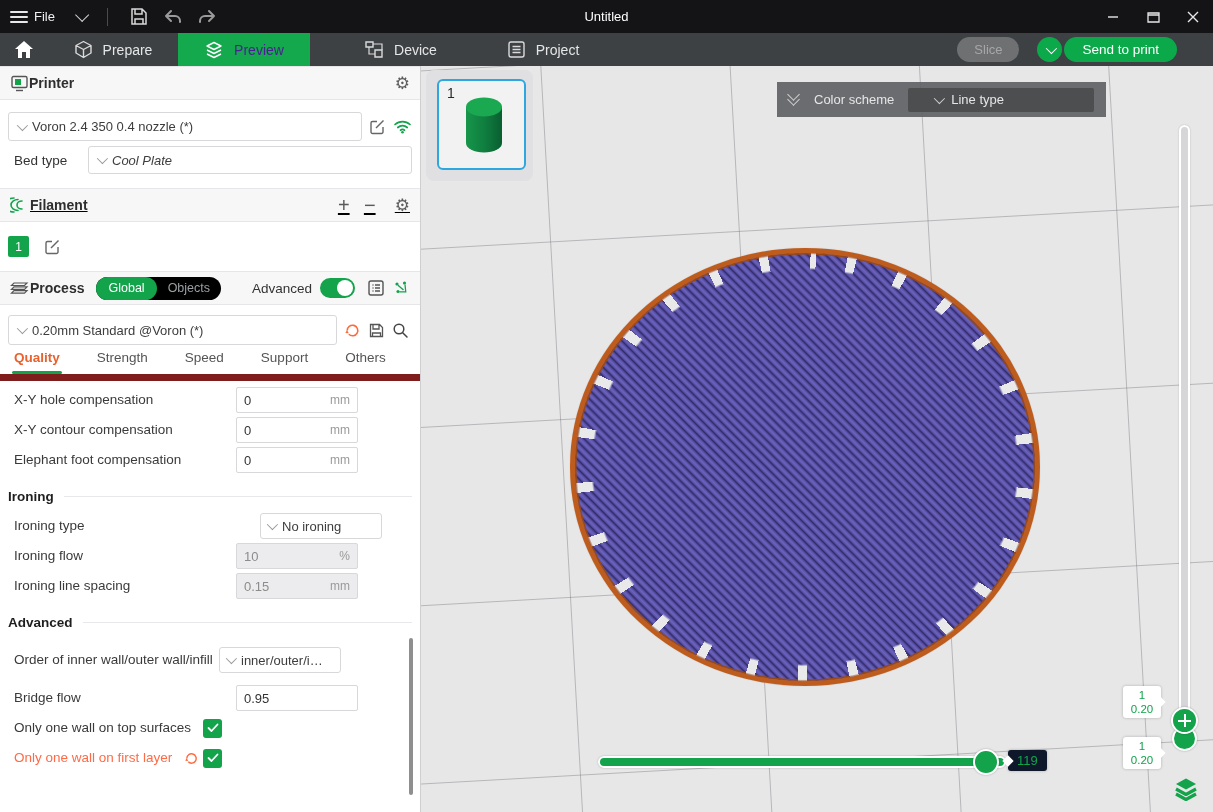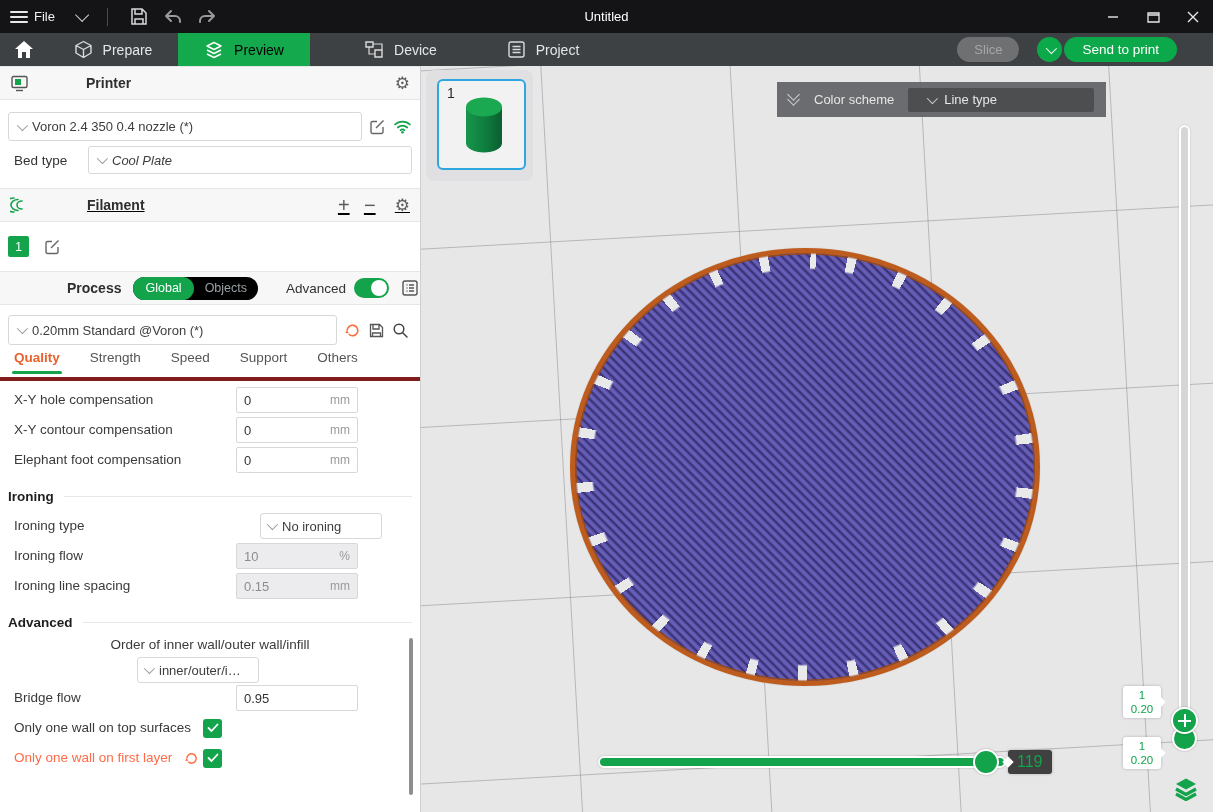--- a/index.html
+++ b/index.html
@@ -17,34 +17,34 @@
   .tb-icon { width:34px; height:26px; display:flex; align-items:center; justify-content:center; }
   .tb-title { position:absolute; left:0; right:0; text-align:center; font-size:13px; color:#ffffff; pointer-events:none; }
   .win-controls { position:absolute; right:0; top:0; height:33px; display:flex; }
   .win-btn { width:40px; height:33px; display:flex; align-items:center; justify-content:center; }
 
   
   .navbar { position:absolute; left:0; top:33px; width:1213px; height:33px; background:#3d4144; display:flex; align-items:stretch; }
   .nav-home { width:48px; display:flex; align-items:center; justify-content:center; }
   .nav-tab { display:flex; align-items:center; justify-content:center; gap:10px; color:#e4e6e7; font-size:14px; cursor:pointer; }
   .nav-tab.prepare { width:130px; }
-  .nav-tab.preview { width:132px; background:#13a94c; color:#000000; }
+  .nav-tab.preview { width:132px; background:#13a94c; color:#4c1d95; }
   .nav-tab.device  { width:145px; margin-left:18px; }
   .nav-tab.project { width:140px; }
   .nav-actions { position:absolute; right:0; top:0; height:33px; display:flex; align-items:center; padding-right:36px; gap:18px; }
   .slice-btn { width:62px; height:25px; border-radius:13px; background:#6f7072; color:#a7a7a7; font-size:13px; display:flex; align-items:center; justify-content:center; }
   .send-group { display:flex; align-items:center; gap:2px; }
   .send-chev { width:25px; height:25px; border-radius:50%; background:#0ca94b; display:flex; align-items:center; justify-content:center; }
   .send-chev i { width:8px; height:8px; border-right:1.8px solid #fff; border-bottom:1.8px solid #fff; transform:rotate(45deg) translateY(-2px); }
   .send-btn { height:25px; padding:0 18px; border-radius:13px; background:#0ca94b; color:#fff; font-size:13.5px; display:flex; align-items:center; }
 
   
   .sidebar { position:absolute; left:0; top:66px; width:421px; height:746px; background:#fff; border-right:1px solid #cfcfd1; }
   .sec-head { height:34px; background:#f7f7f8; border-top:1px solid #e6e6e8; border-bottom:1px solid #e6e6e8; display:flex; align-items:center; padding:0 10px; }
-  .sec-head .t { font-size:14px; font-weight:700; color:#2e2e2e; margin-left:26px; flex:0 0 auto;padding-left:31px; }
+  .sec-head .t { font-size:14px; font-weight:700; color:#2e2e2e; margin-left:0; flex:0 0 auto; }
   .spacer { flex:1; }
   .gear { font-family:"DejaVu Sans", sans-serif; font-size:17px; color:#5d5d5d; line-height:1; cursor:pointer; }
   .pm { font-size:20px; color:#5a5a5a; width:26px; text-align:center; cursor:pointer; }
 
   .row { display:flex; align-items:center; padding:0 8px; }
   .select { height:29px; border:1px solid #d8d8da; border-radius:3px; background:#fff; display:flex; align-items:center; padding:0 8px; font-size:13px; color:#3d3d3d; cursor:pointer; }
   .select .sel-chev { width:8px; height:8px; border-right:1.4px solid #9a9a9a; border-bottom:1.4px solid #9a9a9a; transform:rotate(45deg) translateY(-2px); margin-right:7px; flex:0 0 auto; }
   .select .sel-text { white-space:nowrap; overflow:hidden; }
 
   .printer-row { margin-top:12px; }
@@ -62,21 +62,21 @@
   .scope-pill { display:flex; align-items:center; background:#000000; border-radius:12px; height:23px; margin-left:12px; font-size:12.5px; cursor:pointer; }
   .scope-on { background:#12a34b; color:#fff; border-radius:12px; height:23px; padding:0 12px; display:flex; align-items:center; }
   .scope-off { color:#9aa0a3; padding:0 11px; }
   .adv-label { font-size:13.5px; color:#333; margin-left:28px; }
   .toggle { width:35px; height:20px; background:#12a34b; border-radius:10px; position:relative; margin-left:8px; cursor:pointer; flex:0 0 auto; }
   .toggle i { position:absolute; right:2px; top:2px; width:16px; height:16px; border-radius:50%; background:#fff; }
 
   .preset-row { margin-top:10px; }
   .preset-row .select { width:329px; height:30px; }
 
-  .ptabs { display:flex; align-items:center; height:34px; padding:0 14px; border-bottom:4px solid #7f1d1d; margin-top:2px; }
+  .ptabs { display:flex; align-items:flex-end; height:34px; padding:0 14px; border-bottom:7px solid #7f1d1d; margin-top:2px;gap:7px; }
   .ptab { font-size:13.5px; color:#555; margin-right:30px; padding-bottom:9px; position:relative; cursor:pointer; }
   .ptab.active { color:#e8612f; font-weight:700; }
   .ptab.active::after { content:""; position:absolute; left:-2px; right:-2px; bottom:0; height:3px; background:#12a34b; border-radius:2px; }
 
   .set-row { display:flex; align-items:center; height:30px; padding:0 14px; }
   .set-label { font-size:13.5px; color:#3a3a3a; flex:1; line-height:1.25; }
   .field { width:122px; height:26px; border:1px solid #d8d8da; border-radius:2px; background:#fff; display:flex; align-items:center; padding:0 7px; flex:0 0 auto; margin-right:48px; }
   .field input { border:none; outline:none; width:100%; font-size:13px; color:#333; font-family:inherit; background:transparent; }
   .field .unit { font-size:12px; color:#9a9a9a; margin-left:4px; }
   .field.disabled { background:#ececee; }
@@ -101,35 +101,35 @@
     transform: rotate(-3.2deg); }
 
   .thumb-panel { position:absolute; left:5px; top:4px; width:107px; height:111px; background:#e0e0e2; border-radius:8px; }
   .plate-thumb { position:absolute; left:11px; top:9px; width:89px; height:91px; background:#f2f2f3; border:2px solid #2ea7e0; border-radius:6px; cursor:pointer; }
   .plate-num { position:absolute; left:8px; top:4px; font-size:14px; color:#2a2a2a; }
 
   .view-toolbar { position:absolute; left:356px; top:16px; width:329px; height:35px; background:rgba(96,98,101,0.93); display:flex; align-items:center; padding:0 12px; }
   .dbl-chev { display:flex; flex-direction:column; gap:1px; margin-right:16px; cursor:pointer; }
   .dbl-chev i { width:9px; height:9px; border-right:1.6px solid #d2d2d2; border-bottom:1.6px solid #d2d2d2; transform:rotate(45deg); margin-top:-5px; }
   .ct-label { color:#e6e6e6; font-size:13px; margin-right:14px; }
-  .ct-select { flex:1; height:24px; background:#4c4e50; border-radius:2px; display:flex; align-items:center; padding:0 19px; color:#e6e6e6; font-size:13px; cursor:pointer; }
+  .ct-select { flex:1; height:24px; background:#4c4e50; border-radius:2px; display:flex; align-items:center; padding:0 26px; color:#e6e6e6; font-size:13px; cursor:pointer; }
   .ct-select i { width:8px; height:8px; border-right:1.5px solid #cfcfcf; border-bottom:1.5px solid #cfcfcf; transform:rotate(45deg) translateY(-2px); margin-right:9px; }
 
   .print-circle { position:absolute; left:149px; top:182px; width:470px; height:438px; border-radius:50%;
     border:5px solid #bd5c1d;
     box-shadow: inset 0 0 0 1.5px #95491a, 0 0 1px rgba(0,0,0,0.25);
     background: repeating-linear-gradient(45deg, #5b52ac 0px, #6c63ba 1.6px, #5b52ac 3.2px, #322c69 4.9px, #5b52ac 6.4px); }
   .notches { position:absolute; left:149px; top:182px; width:470px; height:438px; border-radius:50%;
     background: repeating-conic-gradient(from 3deg, rgba(233,233,234,0) 0deg 8.5deg, #e9e9ea 8.5deg 11deg, rgba(233,233,234,0) 11deg 14deg);
     -webkit-mask: radial-gradient(ellipse closest-side, transparent 90%, #000 91% 97%, transparent 98%);
     mask: radial-gradient(ellipse closest-side, transparent 90%, #000 91% 97%, transparent 98%); }
 
   .hslider { position:absolute; left:177px; top:690px; width:408px; height:12px; background:#12a34b; border:2px solid #fff; border-radius:7px; box-shadow:0 0 2px rgba(0,0,0,0.25); cursor:pointer; }
   .hslider .knob { position:absolute; left:calc(95.5% - 13px); top:-9px; width:26px; height:26px; border-radius:50%; background:#12a34b; border:2px solid #fff; box-shadow:0 0 2px rgba(0,0,0,0.3); cursor:grab; }
-  .hs-value { position:absolute; left:587px; top:684px; background:#404040; border-radius:3px; padding:3px 9px; font-size:16px; color:#12a34b; box-shadow:0 0 3px rgba(0,0,0,0.25); }
+  .hs-value { position:absolute; left:587px; top:684px; background:#0f172a; border-radius:3px; padding:3px 9px; font-size:13px; color:#12a34b; box-shadow:0 0 3px rgba(0,0,0,0.25); }
   .hs-value::before { content:""; position:absolute; left:-4px; top:50%; margin-top:-4px; width:8px; height:8px; background:#fff; transform:rotate(45deg); }
 
   .vslider { position:absolute; left:758px; top:59px; width:11px; height:620px; background:#d6d6d8; border:2px solid #fff; border-radius:6px; box-shadow:0 0 2px rgba(0,0,0,0.2); cursor:pointer; }
   .v-plus { position:absolute; left:750px; top:641px; width:27px; height:27px; border-radius:50%; background:#12a34b; border:2px solid #fff; box-shadow:0 0 2px rgba(0,0,0,0.3); display:flex; align-items:center; justify-content:center; cursor:pointer; z-index:3; }
   .v-plus::before { content:""; position:absolute; width:13px; height:2px; background:#fff; }
   .v-plus::after { content:""; position:absolute; width:2px; height:13px; background:#fff; }
   .v-knob { position:absolute; left:751px; top:660px; width:25px; height:25px; border-radius:50%; background:#12a34b; border:2px solid #fff; box-shadow:0 0 2px rgba(0,0,0,0.3); cursor:grab; z-index:2; }
   .v-tip { position:absolute; width:38px; background:#fff; border-radius:3px; box-shadow:0 0 3px rgba(0,0,0,0.25); padding:2px 0; text-align:center; z-index:4; }
   .v-tip::after { content:""; position:absolute; right:-3px; top:50%; margin-top:-4px; width:8px; height:8px; background:#fff; transform:rotate(45deg); z-index:-1; }
   .v-tip div { font-size:11.5px; color:#12a34b; line-height:14px; }
@@ -404,21 +404,21 @@
         <input disabled="" value="0.15" style="">
         <span class="unit">mm</span>
       </div>
     </div>
 
     <div class="sec-title">
       <b>Advanced</b>
         <div class="hl"></div>
     </div>
 
-    <div class="set-row" style="height:46px;flex-direction:column;">
+    <div class="set-row" style="height:46px;">
       <div class="set-label" style="max-width:205px;">Order of inner wall/outer wall/infill</div>
       <div class="select fselect">
         <i class="sel-chev"></i>
         <span class="sel-text">inner/outer/i…</span>
       </div>
     </div>
     <div class="set-row">
       <div class="set-label">Bridge flow</div>
       <div class="field">
         <input value="0.95" style="">

